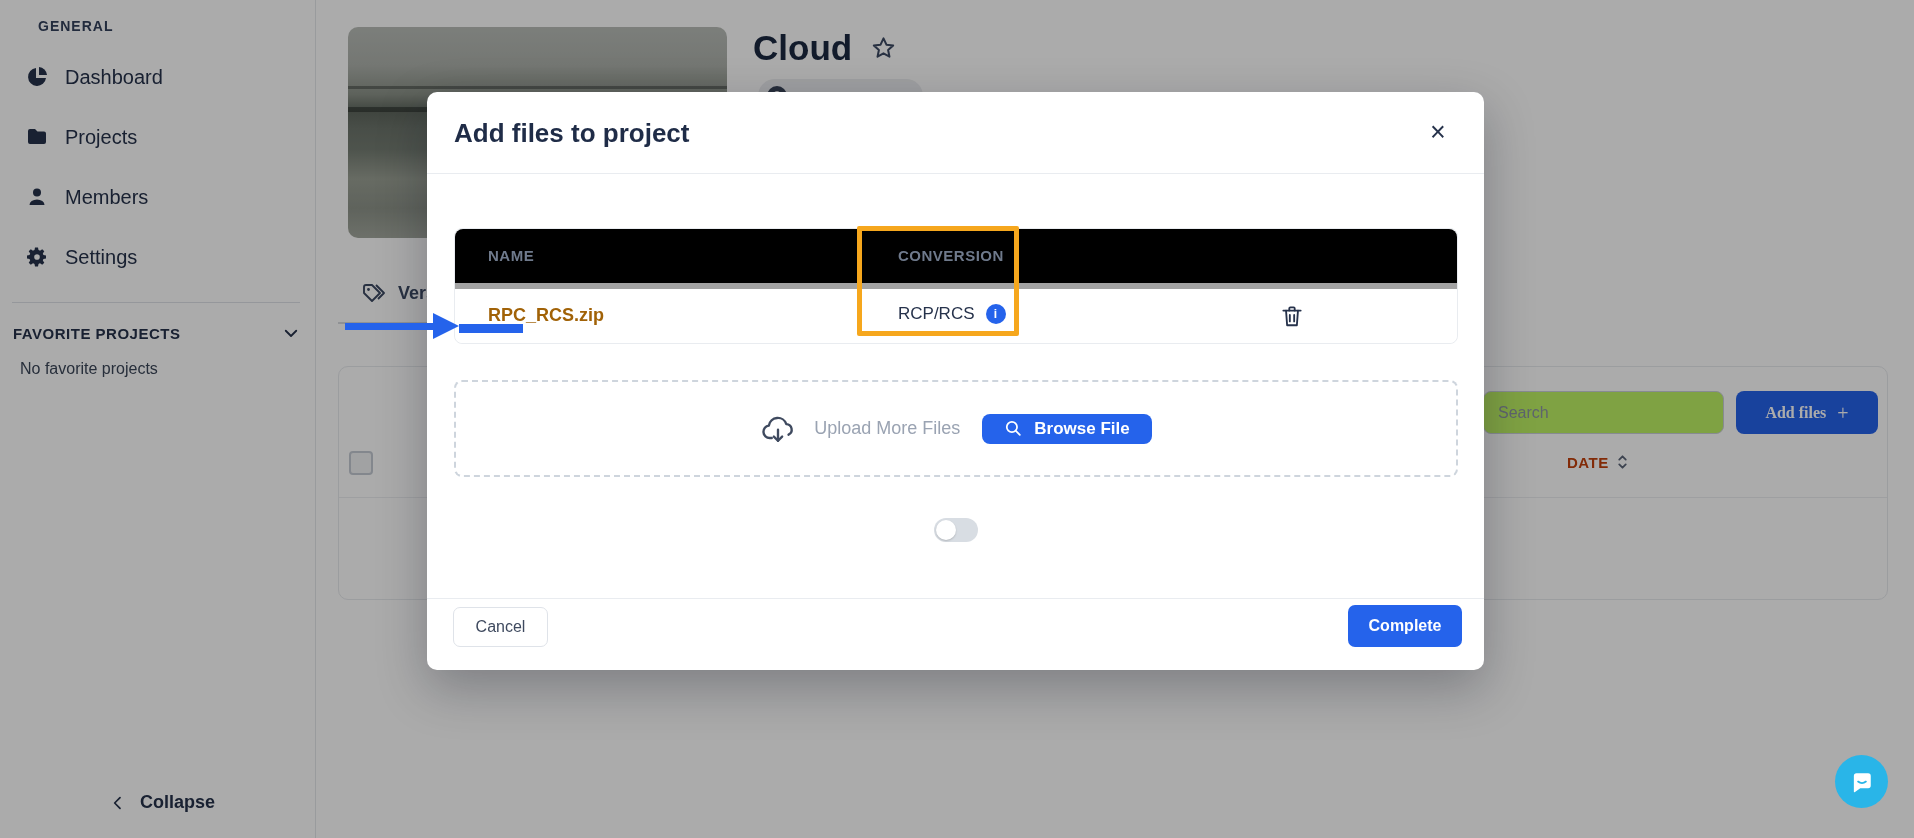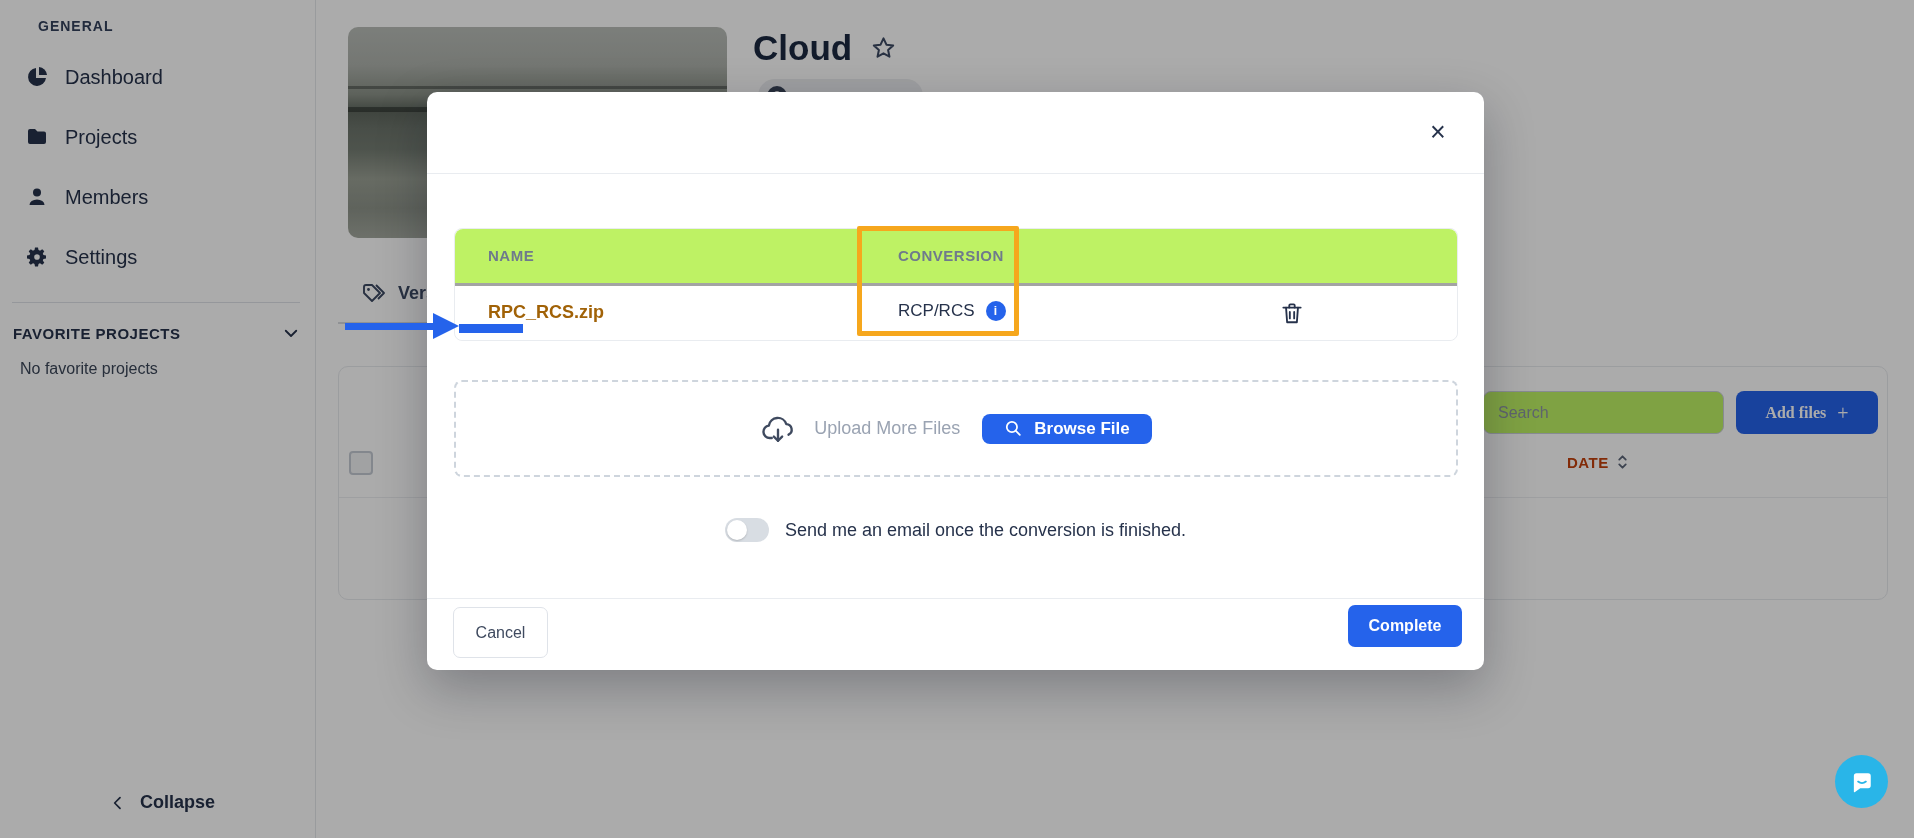--- a/index.html
+++ b/index.html
@@ -53,21 +53,21 @@
   
   .modal{left:427px;top:92px;width:1057px;height:578px;background:#fff;border-radius:10px;z-index:20;
          box-shadow:0 18px 50px rgba(10,15,30,.28);}
   .modal-header{position:absolute;left:0;top:0;width:100%;height:82px;border-bottom:1px solid #e9ecf0;box-sizing:border-box;}
   .modal-title{position:absolute;left:27px;top:26px;font-size:26px;font-weight:600;color:#1f2c47;white-space:nowrap;}
   .modal-close{position:absolute;right:28px;top:22px;width:36px;height:36px;border:none;background:transparent;
                font-size:27px;line-height:36px;color:#26324b;cursor:pointer;padding:0;text-align:center;
                font-family:"Liberation Sans","DejaVu Sans",sans-serif;}
 
   .mtable{position:absolute;left:27px;top:136px;width:1004px;border:1px solid #e9ecf0;border-radius:8px;box-sizing:border-box;}
-  .mt-head{position:relative;height:54px;background:#bef264;border-bottom:3px solid #a3a3a3;border-radius:8px 8px 0 0;text-align:center;}
+  .mt-head{position:relative;height:54px;background:#000000;border-bottom:6px solid #a3a3a3;border-radius:8px 8px 0 0;text-align:center;}
   .mt-col{position:absolute;top:18px;font-size:15px;font-weight:600;letter-spacing:.5px;color:#6f7a8c;white-space:nowrap;}
   .mt-col.c1{left:33px;} .mt-col.c2{left:443px;}
   .mt-row{position:relative;height:54px;background:#fff;border-radius:0 0 8px 8px;}
   .mt-name{position:absolute;left:33px;top:16px;font-size:18px;font-weight:700;color:#a16207;white-space:nowrap;}
   .mt-conv{position:absolute;left:443px;top:15px;display:flex;align-items:center;gap:11px;font-size:17px;color:#26324b;white-space:nowrap;}
   .info-badge{width:20px;height:20px;border-radius:50%;background:#2563eb;color:#fff;font-size:12px;font-weight:700;
               display:flex;align-items:center;justify-content:center;cursor:pointer;}
   .mt-trash{position:absolute;left:824px;top:13px;width:28px;height:28px;border:none;background:transparent;padding:0;cursor:pointer;}
 
   .upload-zone{position:absolute;left:27px;top:288px;width:1004px;height:97px;border:2px dashed #ced5dd;border-radius:8px;
@@ -76,21 +76,21 @@
   .browse-btn{height:30px;padding:0 22px;margin-left:4px;background:#2563eb;border:none;border-radius:8px;color:#fff;
               font-size:17px;font-weight:600;display:flex;align-items:center;gap:11px;cursor:pointer;
               font-family:"Liberation Sans","DejaVu Sans",sans-serif;white-space:nowrap;}
 
   .toggle-row{position:absolute;left:0;top:426px;width:100%;display:flex;align-items:center;justify-content:center;gap:16px;}
   .switch{width:44px;height:24px;border-radius:12px;background:#d8dde3;position:relative;cursor:pointer;flex:none;}
   .switch .knob{position:absolute;left:2px;top:2px;width:20px;height:20px;border-radius:50%;background:#fff;box-shadow:0 1px 2px rgba(0,0,0,.18);}
   .toggle-label{font-size:18px;color:#26324b;white-space:nowrap;}
 
   .modal-footer-divider{position:absolute;left:0;top:506px;width:100%;height:1px;background:#e9ecf0;}
-  .cancel-btn{position:absolute;left:26px;top:515px;width:95px;height:51px;background:#fff;border:1px solid #dfe3e9;border-radius:7px;
+  .cancel-btn{position:absolute;left:26px;top:515px;width:95px;height:40px;background:#fff;border:1px solid #dfe3e9;border-radius:7px;
               font-size:16px;color:#3f4a5f;cursor:pointer;font-family:"Liberation Sans","DejaVu Sans",sans-serif;}
   .complete-btn{position:absolute;right:22px;top:513px;width:114px;height:42px;background:#2563eb;border:none;border-radius:7px;
                 font-size:16px;font-weight:600;color:#fff;cursor:pointer;font-family:"Liberation Sans","DejaVu Sans",sans-serif;}
 
   
   .anno{z-index:30;pointer-events:none;}
   .anno-rect{left:857px;top:226px;width:162px;height:110px;border:5px solid #f6a71d;border-radius:2px;box-sizing:border-box;}
   .anno-shaft{left:345px;top:323px;width:88px;height:7px;background:#2563eb;}
   .anno-head{left:433px;top:313px;width:0;height:0;border-left:26px solid #2563eb;border-top:13px solid transparent;border-bottom:13px solid transparent;}
   .anno-bar{left:459px;top:324px;width:64px;height:9px;background:#2563eb;}
@@ -211,20 +211,21 @@
         </svg>
       </span>
     </div>
     <div class="bg-card-divider"></div>
   </section>
 
   <div class="abs overlay"></div>
 
   <div class="abs modal">
     <div class="modal-header">
+      <div class="modal-title">Add files to project</div>
       <button class="modal-close">×</button>
     </div>
 
     <div class="mtable">
       <div class="mt-head">
         <span class="mt-col c1">NAME</span>
         <span class="mt-col c2">CONVERSION</span>
       </div>
       <div class="mt-row">
         <span class="mt-name">RPC_RCS.zip</span>
@@ -261,21 +262,20 @@
           </svg>
         </span>
         <span>Browse File</span>
       </button>
     </div>
 
     <div class="toggle-row">
       <span class="switch">
           <span class="knob"></span>
         </span>
-      <span class="toggle-label">Send me an email once the conversion is finished.</span>
     </div>
 
     <div class="modal-footer-divider"></div>
     <button class="cancel-btn">Cancel</button>
     <button class="complete-btn">Complete</button>
   </div>
 
   <div class="abs anno anno-rect"></div>
   <div class="abs anno anno-shaft"></div>
   <div class="abs anno anno-head"></div>

